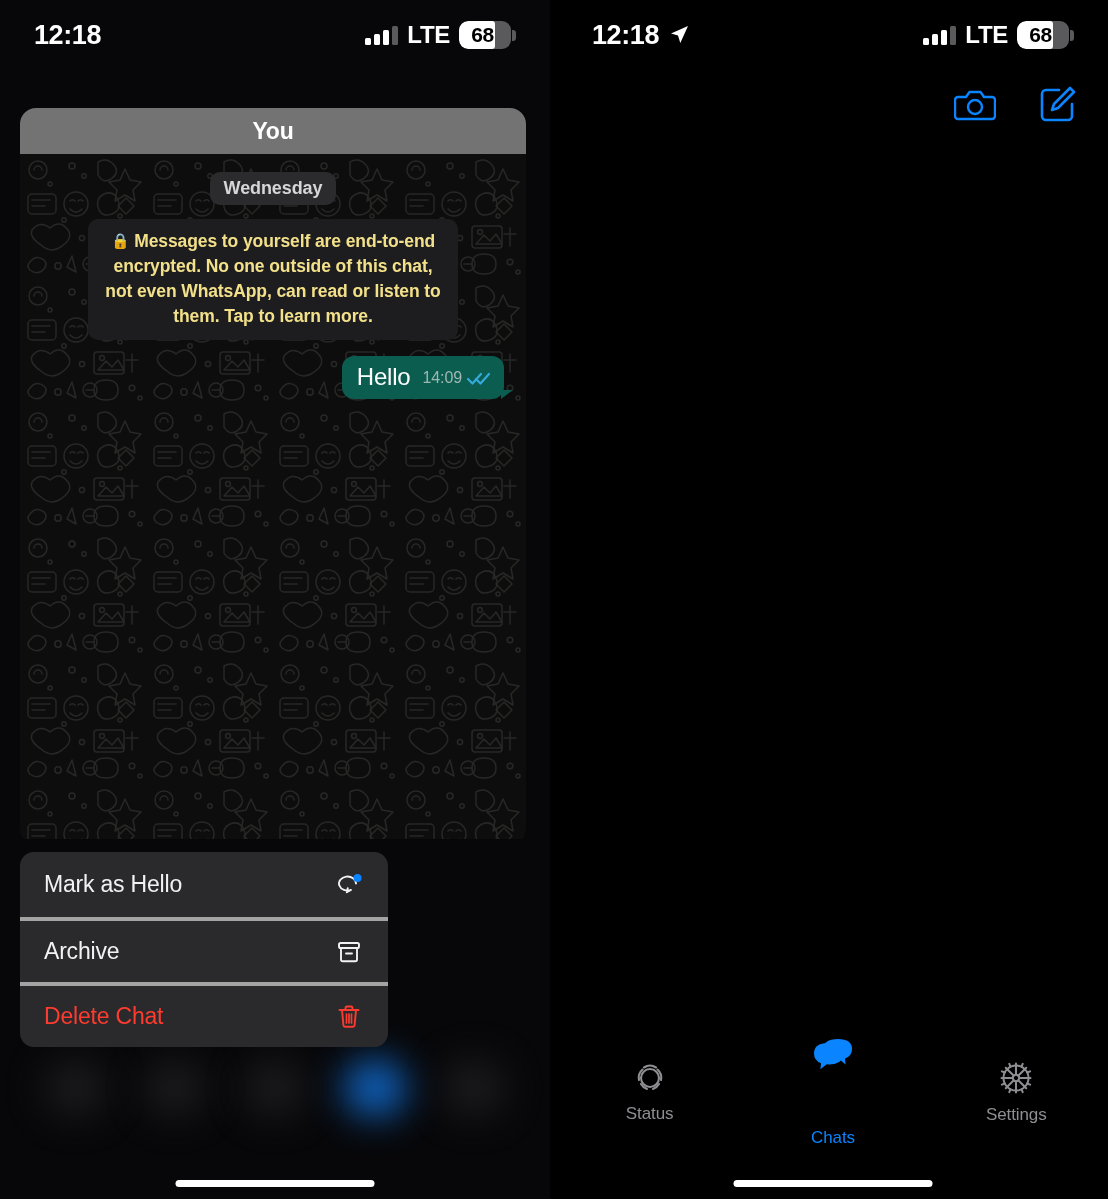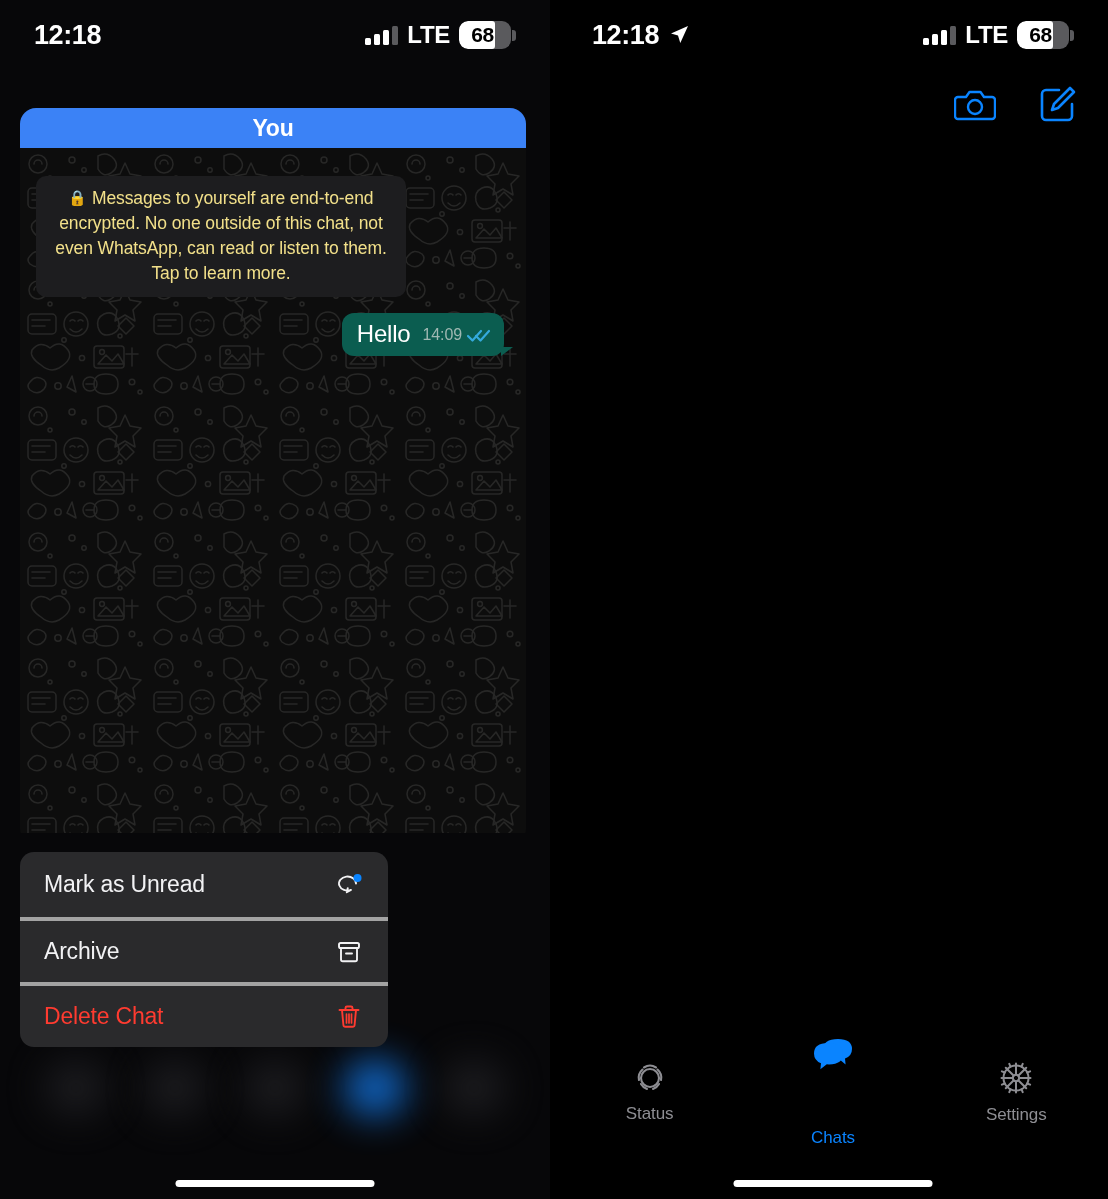--- a/index.html
+++ b/index.html
@@ -52,40 +52,40 @@
     border-radius:0 3px 3px 0; margin-left:1px;
   }
   .loc-arrow { display:block; }
 
   
   .chat-card {
     position:absolute; left:20px; top:108px; width:506px; height:737px;
     border-radius:16px; overflow:hidden; z-index:10;
   }
   .chat-header {
-    height:40px; background:#3b82f6;
+    height:46px; background:#737373;
     display:flex; align-items:center; justify-content:center;
   }
   .chat-header-title {
     color:#fff; font-size:23px; font-weight:700; letter-spacing:-0.2px;
   }
   .chat-body {
     position:relative; height:685px; background:#0d0d0d; overflow:hidden;
     padding-top:14px;
   }
   .doodles { position:absolute; inset:0; opacity:0.75; }
   .chat-content { position:relative; z-index:2; padding:0 16px; }
 
   .date-chip-wrap { display:flex; justify-content:center; margin-top:4px; }
   .date-chip {
     background:#2b2b2d; color:#d6d6d8; font-size:18px; font-weight:700;
     padding:6px 14px; border-radius:10px; letter-spacing:-0.1px;
   }
 
-  .enc-wrap { display:flex; margin-top:14px; }
+  .enc-wrap { display:flex; justify-content:center; margin-top:14px;font-weight:bold; }
   .enc-bubble {
     background:#1d1d1f; color:#f2e08a; max-width:370px;
     padding:10px 14px 12px; border-radius:10px;
     font-size:17.5px; line-height:1.42; text-align:center; letter-spacing:-0.1px;
   }
   .lock-glyph { font-size:15px; vertical-align:1px; }
 
   .msg-row { display:flex; justify-content:flex-end; margin-top:16px; padding-right:6px; }
   .msg-bubble {
     position:relative; background:#0b5d50; border-radius:12px;
@@ -247,20 +247,23 @@
                 <circle cx="30" cy="30" r="2"></circle>
                 <circle cx="44" cy="66" r="2.2"></circle>
                 <circle cx="100" cy="62" r="2"></circle>
               </g>
             </pattern>
           </defs>
           <rect width="506" height="685" fill="url(#dood)"></rect>
         </svg>
 
         <div class="chat-content">
+          <div class="date-chip-wrap">
+            <div class="date-chip">Wednesday</div>
+          </div>
 
           <div class="enc-wrap">
             <div class="enc-bubble">
               <span class="lock-glyph">🔒</span>
               <span>Messages to yourself are end-to-end encrypted. No one outside of this chat, not even WhatsApp, can read or listen to them. Tap to learn more.</span>
             </div>
           </div>
 
           <div class="msg-row">
             <div class="msg-bubble">
@@ -274,21 +277,21 @@
               </span>
             </div>
           </div>
         </div>
       </div>
     </div>
 
     <div class="ctx-menu">
 
       <div class="ctx-item">
-        <span class="ctx-label white">Mark as Unread</span>
+        <span class="ctx-label white">Mark as Hello</span>
         <span class="ctx-icon">
           <svg width="30" height="30" viewBox="0 0 30 30">
             <path d="M22 13.5 a8.5 7 0 1 0 -5 6.4 l-4.2 2.3 l1 -4.1" fill="none" stroke="#f2f2f4" stroke-width="1.9" stroke-linecap="round" stroke-linejoin="round"></path>
             <circle cx="23.5" cy="8" r="4" fill="#0a84ff"></circle>
           </svg>
         </span>
       </div>
 
       <div class="ctx-item">
         <span class="ctx-label white">Archive</span>

